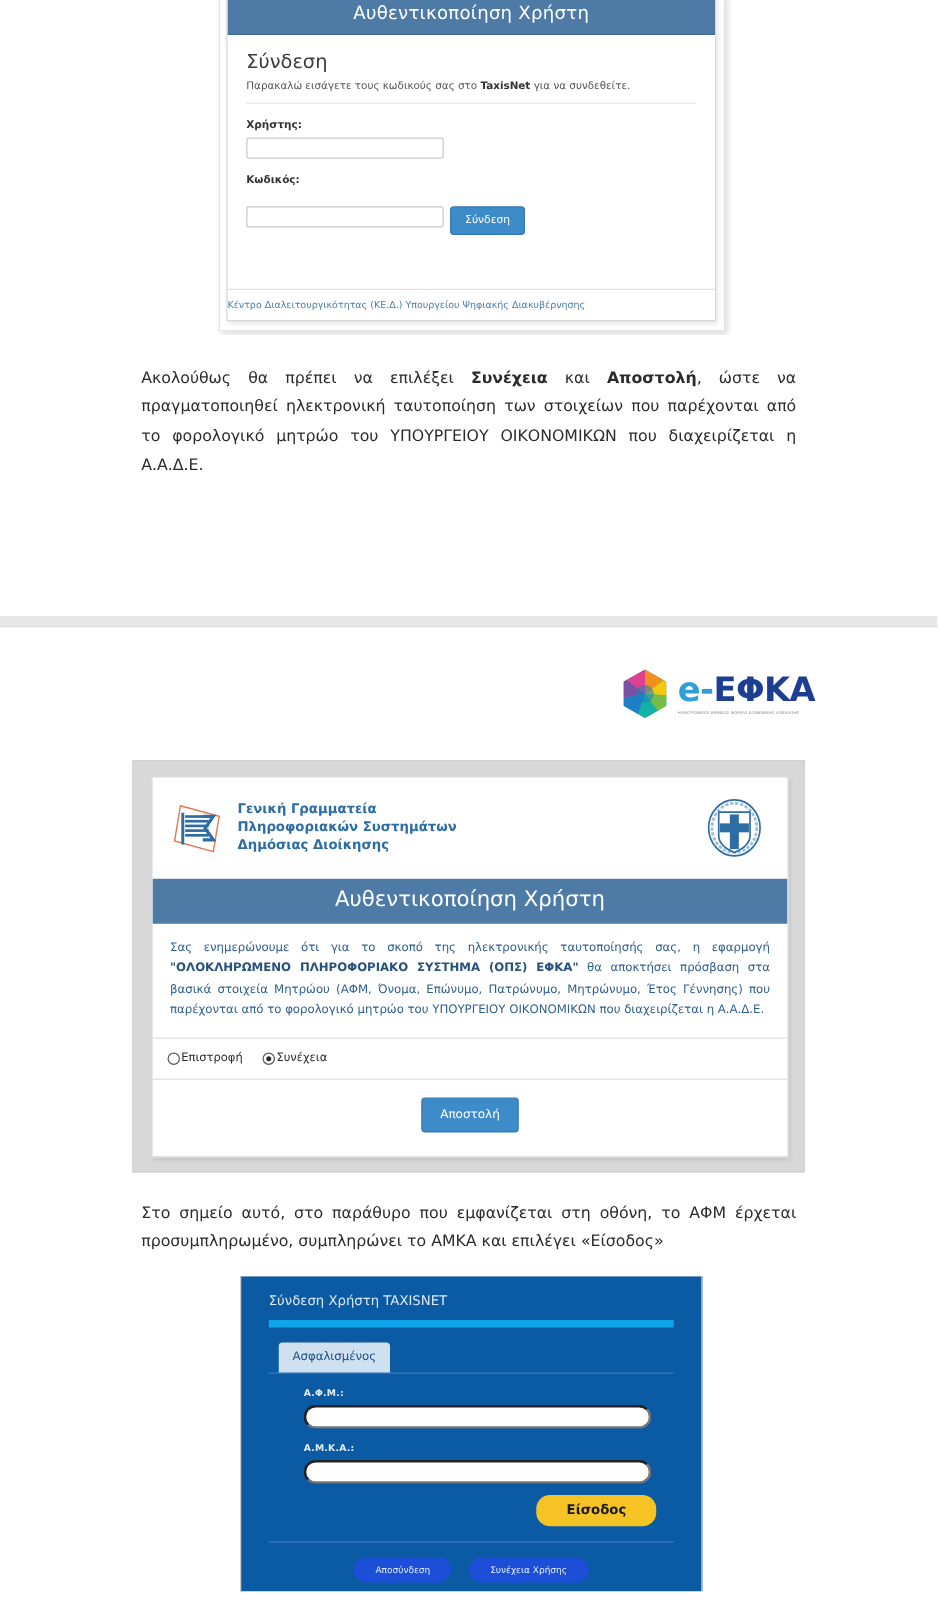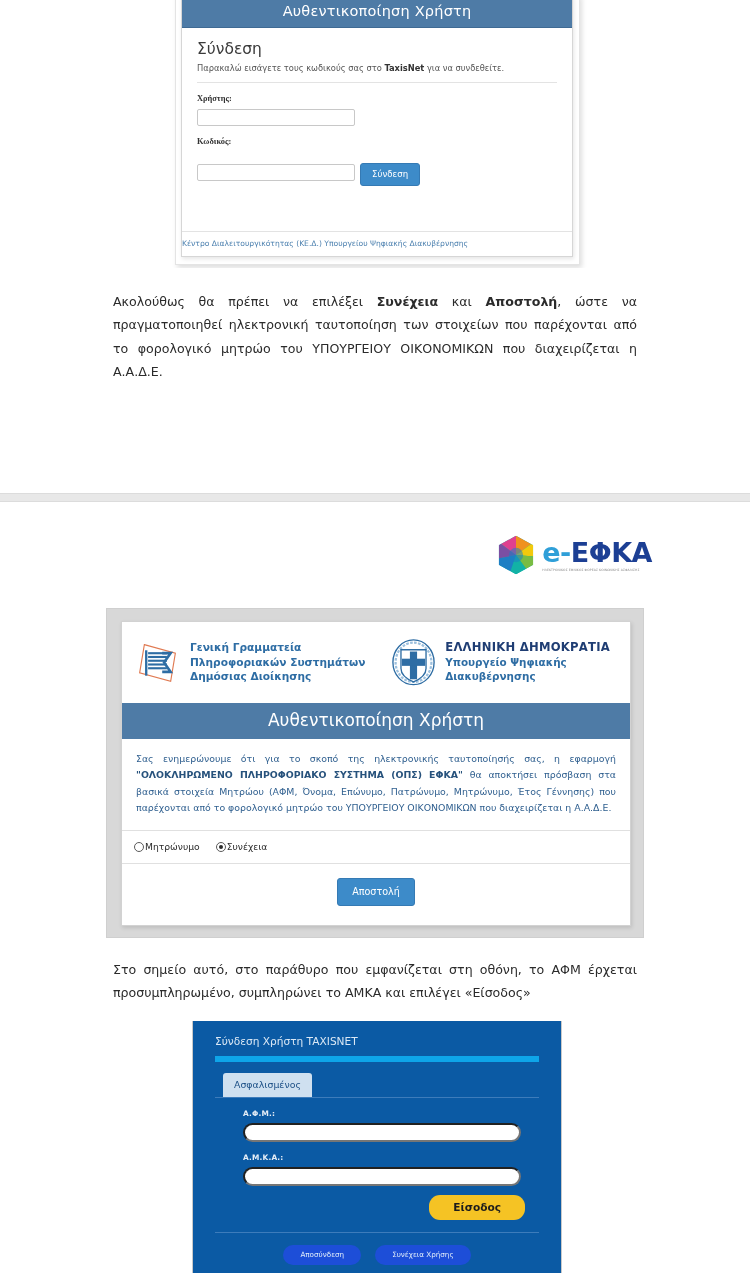--- a/index.html
+++ b/index.html
@@ -89,21 +89,20 @@
     color: #555;
     padding-bottom: 9px;
     border-bottom: 1px solid #e3e3e3;
   }
   .login-sub b { font-weight: bold; color: #333; }
   .field-label {
     font-size: 8.4px;
     font-weight: bold;
     color: #333;
     margin: 11px 0 4px 0;
-    font-family: Liberation Serif, serif;
   }
   .text-input {
     width: 158px;
     height: 17px;
     background: #ffffff;
     border: 1px solid #c8c8c8;
     border-radius: 2px;
   }
   .btn-sindesi {
     margin-top: 13px;
@@ -460,36 +459,31 @@
         </div>
 
         <div class="hellenic-block">
           <svg class="hellenic-mark" viewBox="0 0 100 105">
             <ellipse cx="50" cy="52" rx="46" ry="50" fill="none" stroke="#2e6da4" stroke-width="3"></ellipse>
             <ellipse cx="50" cy="52" rx="40" ry="44" fill="none" stroke="#9dc0dd" stroke-width="5" stroke-dasharray="6 3"></ellipse>
             <path d="M22,24 L78,24 L78,66 Q78,84 50,96 Q22,84 22,66 Z" fill="#ffffff" stroke="#2e6da4" stroke-width="3"></path>
             <rect x="42" y="28" width="16" height="62" fill="#2e6da4"></rect>
             <rect x="24" y="44" width="52" height="16" fill="#2e6da4"></rect>
           </svg>
-          <div class="hellenic-lines">
-            <span class="l1">ΕΛΛΗΝΙΚΗ ΔΗΜΟΚΡΑΤΙΑ</span>
-            <span class="l2">Υπουργείο Ψηφιακής</span>
-            <span class="l3">Διακυβέρνησης</span>
-          </div>
         </div>
       </div>
 
       <div class="auth-header2">Αυθεντικοποίηση Χρήστη</div>
 
       <div class="consent-text"><span>Σας ενημερώνουμε ότι για το σκοπό της ηλεκτρονικής ταυτοποίησής σας, η εφαρμογή </span><b>"ΟΛΟΚΛΗΡΩΜΕΝΟ ΠΛΗΡΟΦΟΡΙΑΚΟ ΣΥΣΤΗΜΑ (ΟΠΣ) ΕΦΚΑ"</b><span> θα αποκτήσει πρόσβαση στα βασικά στοιχεία Μητρώου (ΑΦΜ, Όνομα, Επώνυμο, Πατρώνυμο, Μητρώνυμο, Έτος Γέννησης) που παρέχονται από το φορολογικό μητρώο του ΥΠΟΥΡΓΕΙΟΥ ΟΙΚΟΝΟΜΙΚΩΝ που διαχειρίζεται η Α.Α.Δ.Ε.</span></div>
 
       <div class="radio-row">
         <label class="radio-item">
           <span class="radio-dot"></span>
-          <span class="radio-label">Μητρώνυμο</span>
+          <span class="radio-label">Επιστροφή</span>
         </label>
         <label class="radio-item">
           <span class="radio-dot checked"></span>
           <span class="radio-label">Συνέχεια</span>
         </label>
       </div>
 
       <div class="submit-row">
         <div class="btn-apostoli">Αποστολή</div>
       </div>

